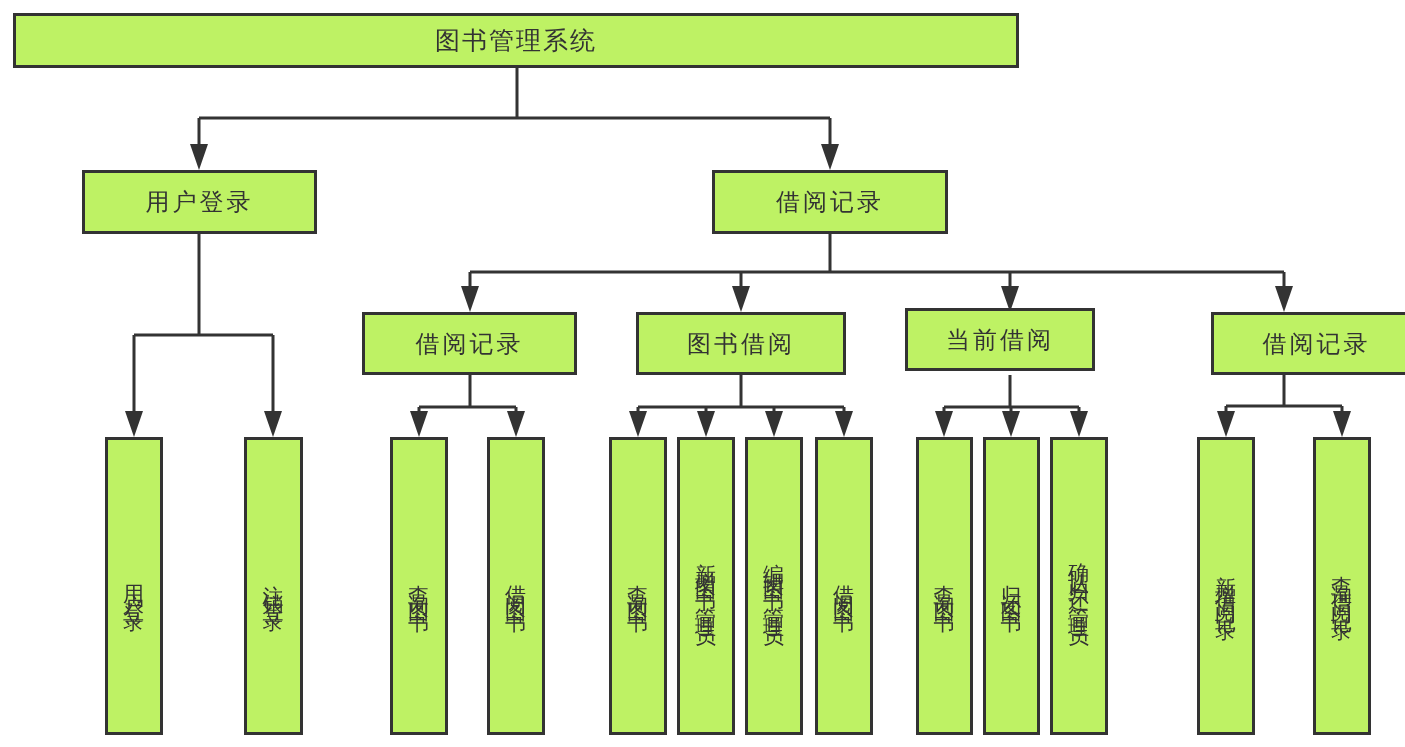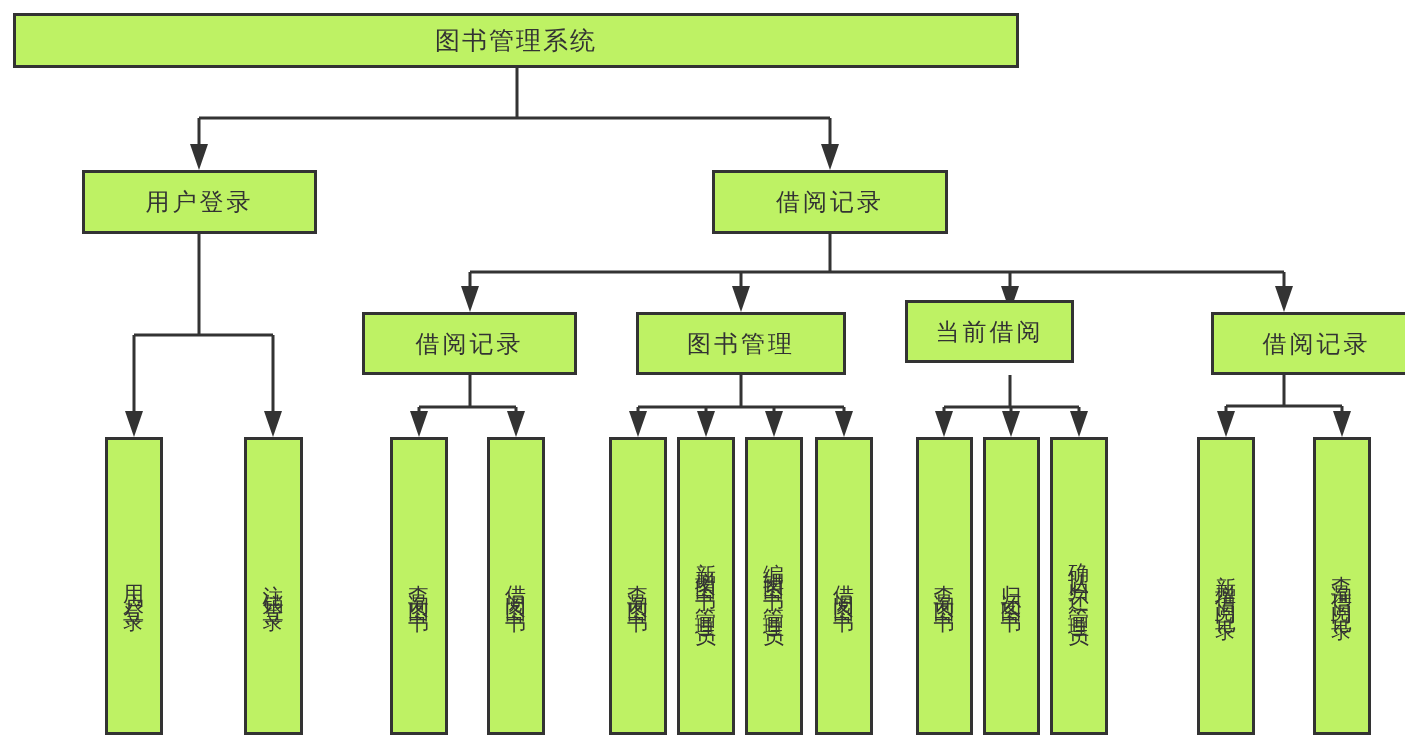--- a/index.html
+++ b/index.html
@@ -119,23 +119,23 @@
     <span class="label">用户登录</span>
   </div>
   <div class="node hnode sub" style="left:712px;top:170px;width:236px;height:64px;">
     <span class="label">借阅记录</span>
   </div>
 
   <div class="node hnode sub" style="left:362px;top:312px;width:215px;height:63px;">
     <span class="label">借阅记录</span>
   </div>
   <div class="node hnode sub" style="left:636px;top:312px;width:210px;height:63px;">
-    <span class="label">图书管理</span>
+    <span class="label">图书借阅</span>
   </div>
-  <div class="node hnode sub" style="left:905px;top:300px;width:169px;height:63px;">
+  <div class="node hnode sub" style="left:905px;top:308px;width:190px;height:63px;">
     <span class="label">当前借阅</span>
   </div>
   <div class="node hnode sub" style="left:1211px;top:312px;width:211px;height:63px;">
     <span class="label">借阅记录</span>
   </div>
 
   <div class="node vnode" style="left:105px;top:437px;width:58px;height:298px;">
     <span class="label">用户登录</span>
   </div>
   <div class="node vnode" style="left:244px;top:437px;width:59px;height:298px;">

